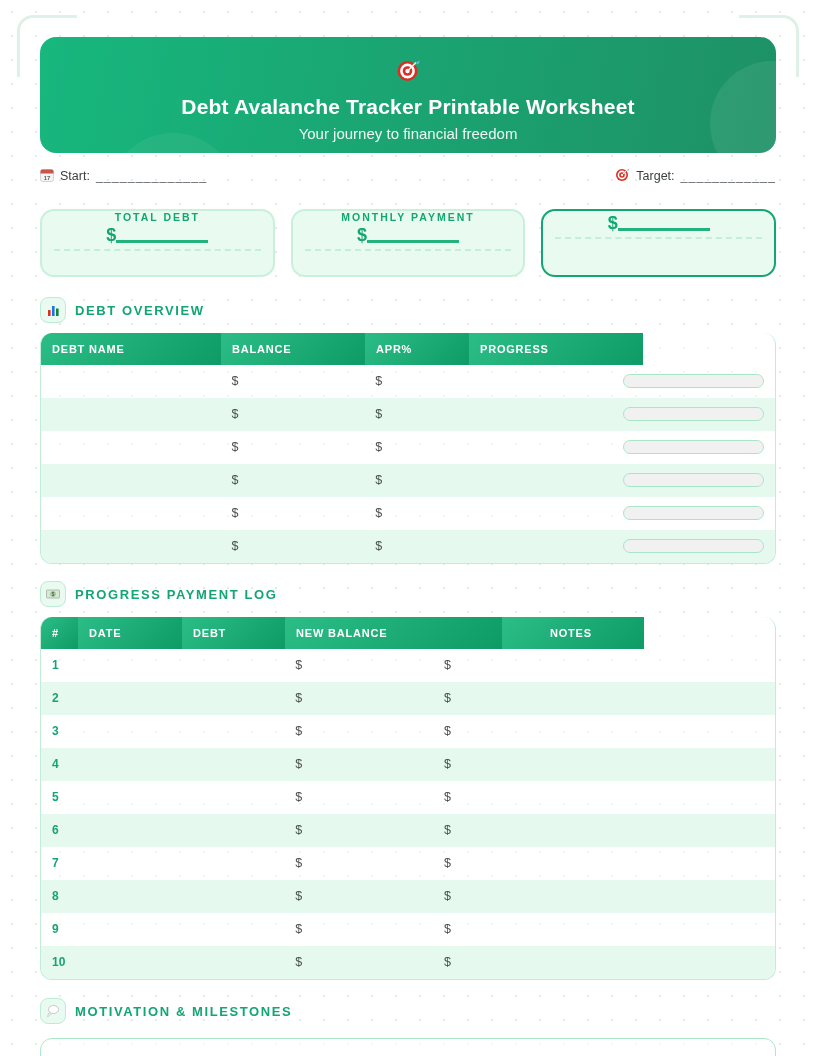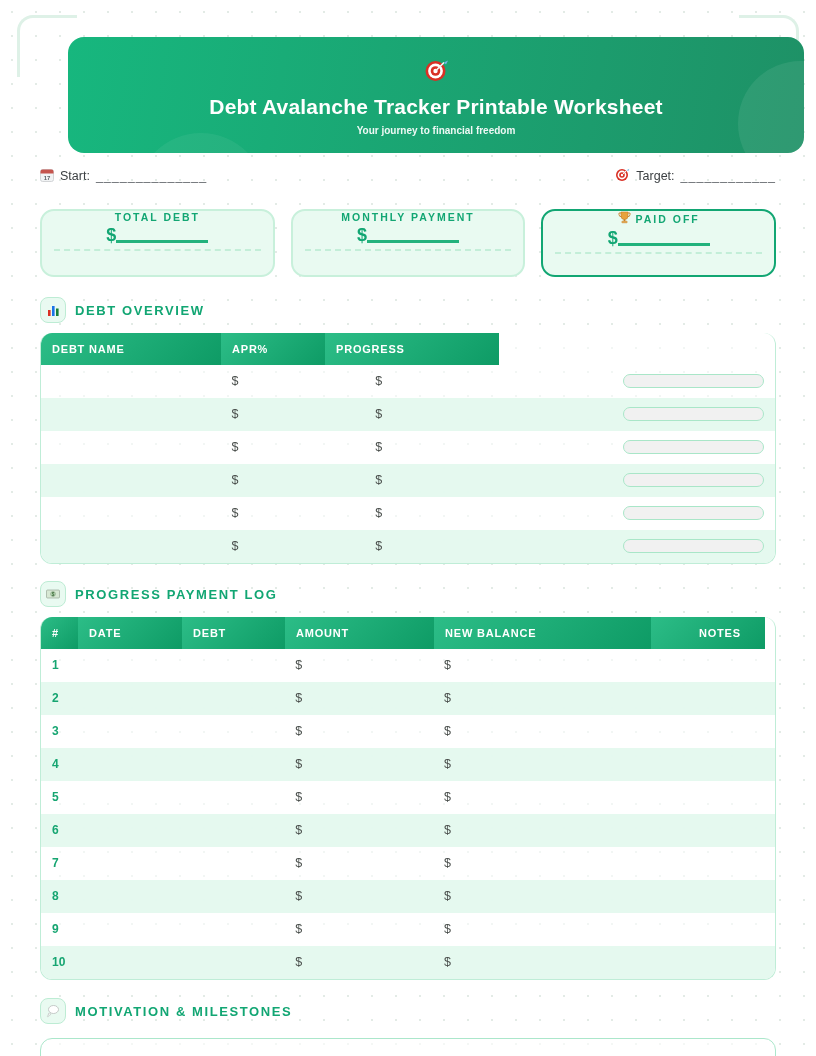--- a/index.html
+++ b/index.html
@@ -16,28 +16,27 @@
   
   .bracket { position:absolute; width:60px; height:62px; border:3px solid #def1e7; }
   .bracket.tl { left:17px; top:15px; border-right:none; border-bottom:none; border-top-left-radius:16px; }
   .bracket.tr { right:17px; top:15px; border-left:none; border-bottom:none; border-top-right-radius:16px; }
 
   
   .banner {
     position:absolute; left:40px; top:37px; width:736px; height:116px;
     border-radius:16px; overflow:hidden; text-align:center; color:#fff;
     background:linear-gradient(100deg,#17b77e 0%,#1e9166 100%);
-    margin-left:28px;
   }
   .banner .circle { position:absolute; border-radius:50%; background:rgba(255,255,255,0.08); }
   .banner .circle.right { width:125px; height:125px; left:670px; top:24px; }
   .banner .circle.left  { width:130px; height:130px; left:68px; top:96px; background:rgba(255,255,255,0.06); }
   .banner-icon { margin-top:20px; }
   .banner-title { position:relative; font-size:21px; font-weight:bold; margin-top:7px; letter-spacing:0.2px; }
-  .banner-subtitle { position:relative; font-size:10px; margin-top:6px; color:rgba(255,255,255,0.93);font-weight:bold; }
+  .banner-subtitle { position:relative; font-size:15px; margin-top:6px; color:rgba(255,255,255,0.93); }
 
   
   .meta { position:absolute; left:40px; top:167px; width:736px; display:flex; justify-content:space-between; font-size:12.5px; color:#3c4043; }
   .meta-item { display:flex; align-items:center; gap:6px; }
   .meta-line { letter-spacing:1px; color:#5f6368; }
 
   
   .cards { position:absolute; left:40px; top:209px; width:736px; display:flex; gap:16px; }
   .card {
     flex:1; height:68px; background:#e9faf1; border:2px solid #c8f0db;
@@ -136,50 +135,39 @@
     <div class="card-label">TOTAL DEBT</div>
     <div class="card-value"><span>$</span><span class="card-line"></span></div>
     <div class="card-dash"></div>
   </div>
   <div class="card">
     <div class="card-label">MONTHLY PAYMENT</div>
     <div class="card-value"><span>$</span><span class="card-line"></span></div>
     <div class="card-dash"></div>
   </div>
   <div class="card highlight">
-    <div class="card-label">
-      <span>
-        <svg width="13" height="13" viewBox="0 0 13 13">
-          <path d="M3 1 h7 v4 a3.5 3.5 0 0 1 -7 0 z" fill="#e8a33d" stroke="#c77f2a" stroke-width="0.6"></path>
-          <path d="M3 2 h-2 v1.6 a2.4 2.4 0 0 0 2.4 2.2" fill="none" stroke="#c77f2a" stroke-width="0.9"></path>
-          <path d="M10 2 h2 v1.6 a2.4 2.4 0 0 1 -2.4 2.2" fill="none" stroke="#c77f2a" stroke-width="0.9"></path>
-          <rect x="5.6" y="8.2" width="1.8" height="2" fill="#c77f2a"></rect>
-          <rect x="3.8" y="10.2" width="5.4" height="1.6" rx="0.5" fill="#e8a33d" stroke="#c77f2a" stroke-width="0.5"></rect>
-        </svg>
-      </span>
-      <span>PAID OFF</span>
-    </div>
     <div class="card-value"><span>$</span><span class="card-line"></span></div>
     <div class="card-dash"></div>
   </div>
 </div>
 
 <div class="section-head" id="sh-debt">
   <div class="section-icon">
     <svg width="13" height="13" viewBox="0 0 13 13">
       <rect x="1" y="6" width="2.6" height="6" fill="#d93025"></rect>
       <rect x="5" y="2" width="2.6" height="10" fill="#1a73e8"></rect>
       <rect x="9" y="4.5" width="2.6" height="7.5" fill="#188038"></rect>
     </svg>
   </div>
   <div class="section-title">DEBT OVERVIEW</div>
 </div>
 <div class="table-wrap" id="tbl-debt">
     <div class="t-head">
       <div class="t-hcell" style="width: 180px;">DEBT NAME</div>
+      <div class="t-hcell" style="width: 144px;">BALANCE</div>
       <div class="t-hcell" style="width: 104px;">APR%</div>
       <div class="t-hcell" style="width: 174px;">PROGRESS</div>
     </div>
     <div class="t-row">
       <div class="t-cell" style="width: 180px;"></div>
       <div class="t-cell" style="width: 144px;">$</div>
       <div class="t-cell" style="width: 134px;">$</div>
       <div class="t-cell" style="width: 104px;"></div>
       <div class="t-cell pillcell" style="width: 174px;">
         <div class="pill"></div>
@@ -240,23 +228,22 @@
       <text x="7" y="9" font-size="4.6" font-weight="bold" fill="#3e6b3c" text-anchor="middle" font-family="Liberation Sans, sans-serif">$</text>
     </svg>
   </div>
   <div class="section-title">PROGRESS PAYMENT LOG</div>
 </div>
 <div class="table-wrap" id="tbl-log">
     <div class="t-head">
       <div class="t-hcell" style="width: 37px;">#</div>
       <div class="t-hcell" style="width: 104px;">DATE</div>
       <div class="t-hcell" style="width: 103px;">DEBT</div>
-      <div class="t-hcell" style="width: 149px;">AMOUNT</div>
       <div class="t-hcell" style="width: 217px;">NEW BALANCE</div>
-      <div class="t-hcell" style="width: 114px; padding-left: 48px;">NOTES</div>
+      <div class="t-hcell" style="width: 142px; padding-left: 48px;">NOTES</div>
     </div>
     <div class="t-row">
       <div class="t-cell num" style="width: 37px;">1</div>
       <div class="t-cell" style="width: 104px;"></div>
       <div class="t-cell" style="width: 103px;"></div>
       <div class="t-cell" style="width: 149px;">$</div>
       <div class="t-cell" style="width: 217px;">$</div>
       <div class="t-cell" style="width: 126px;"></div>
     </div>
     <div class="t-row alt">

